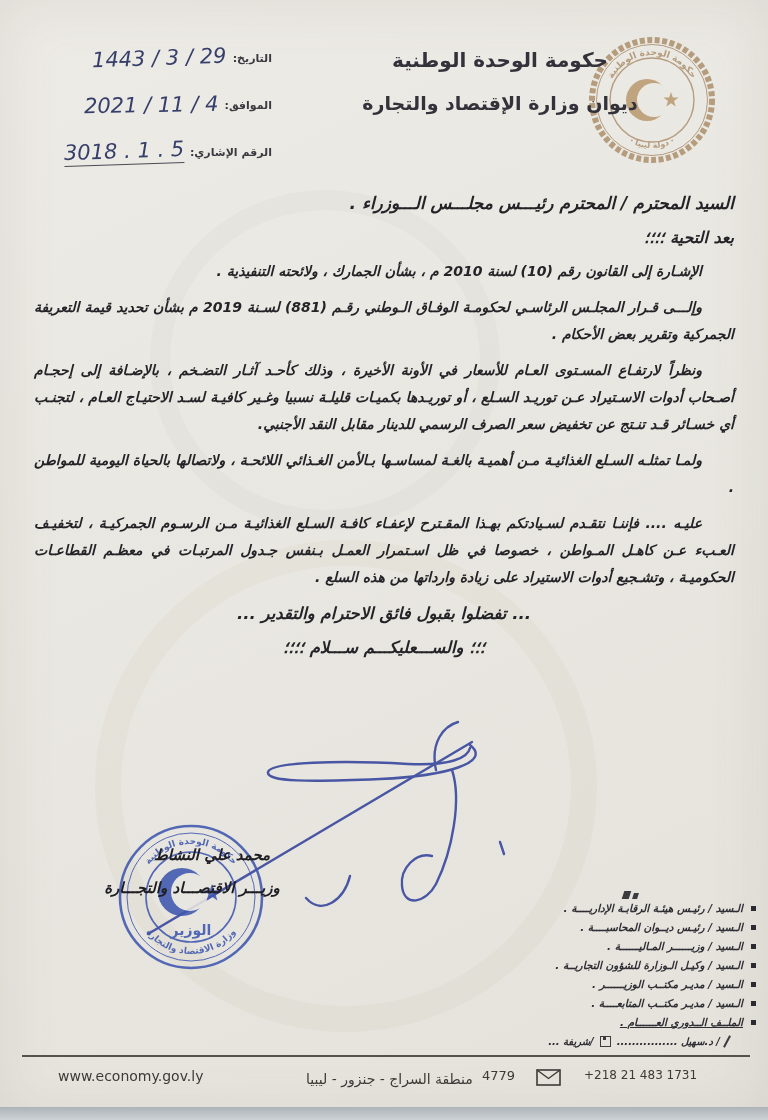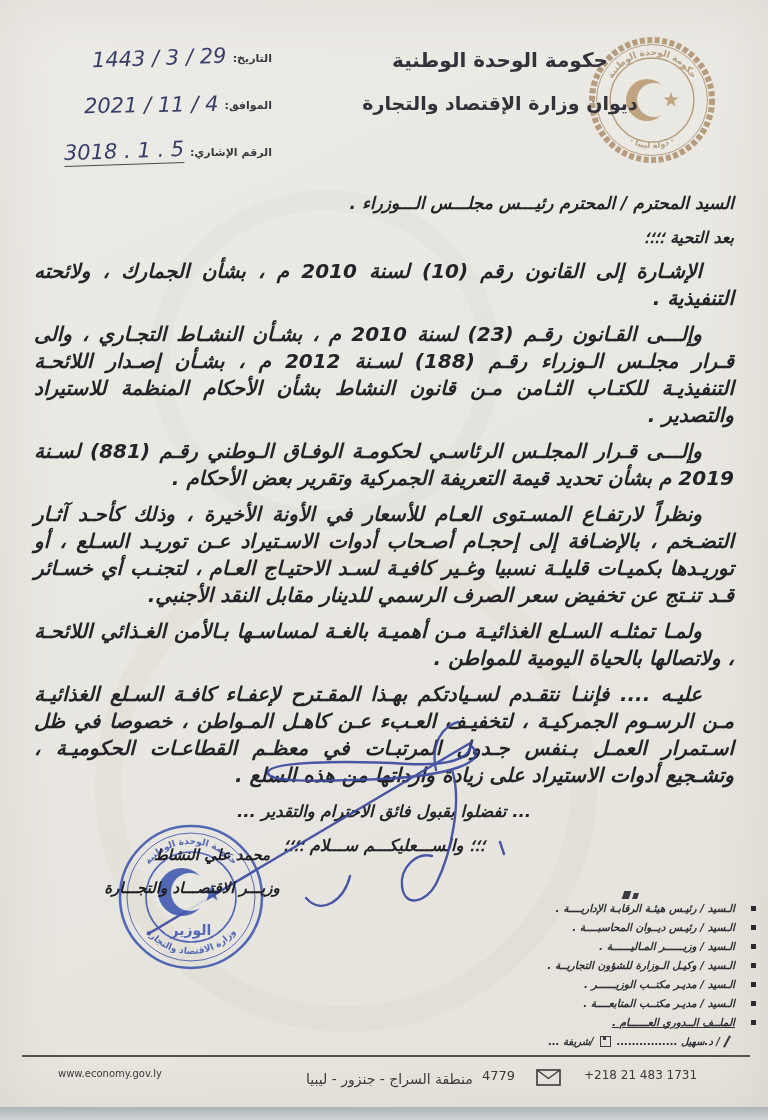--- a/index.html
+++ b/index.html
@@ -25,51 +25,51 @@
   .ref-value{font-size:21px;color:#363e6a;direction:ltr;font-style:italic;
              transform:rotate(-2deg);white-space:nowrap;}
   .ref-row:nth-child(2) .ref-value{transform:rotate(-1deg);}
   .ref-underline{border-bottom:1.6px solid #4a4a55;padding-bottom:1px;}
 
   
   .letter{position:absolute;top:193px;right:34px;left:34px;direction:rtl;
           font-weight:700;font-style:italic;color:#242428;}
   .salutation{font-size:17px;margin-bottom:15px;}
   .greeting{font-size:16px;margin-bottom:11px;}
-  .para{font-size:20px;line-height:27px;text-align:justify;margin:0 0 9px;text-indent:32px;}
+  .para{font-size:14px;line-height:27px;text-align:justify;margin:0 0 9px;text-indent:32px;}
   .closing{text-align:center;font-size:16.5px;margin-top:13px;}
   .salam{text-align:center;font-size:16.5px;margin-top:15px;}
 
   
   .sig-overlay{position:absolute;left:0;top:0;width:768px;height:1120px;pointer-events:none;}
   .stamp{position:absolute;left:116px;top:822px;width:150px;height:150px;opacity:.88;}
   .sig-name{position:absolute;left:122px;top:846px;width:180px;text-align:center;
             font-size:15px;font-weight:700;font-style:italic;color:#1d1d22;direction:rtl;white-space:nowrap;}
   .sig-title{position:absolute;left:64px;top:879px;width:256px;text-align:center;
              font-size:15px;font-weight:700;font-style:italic;color:#1d1d22;direction:rtl;white-space:nowrap;}
 
   
   .cc{position:absolute;right:12px;top:891px;width:300px;direction:rtl;
       font-size:10.5px;font-weight:700;font-style:italic;color:#2e2e34;}
   .cc-mark{display:flex;gap:3px;margin-right:118px;margin-bottom:3px;}
   .cc-mark span{display:block;width:7px;height:8px;background:#3b3b40;transform:skewX(-18deg);}
   .cc-mark span:first-child{width:5px;height:6px;margin-top:2px;}
   .cc ul{list-style:none;margin:0;padding:0;}
-  .cc li{display:flex;align-items:center;gap:16px;margin-bottom:7px;white-space:nowrap;}
+  .cc li{display:flex;align-items:center;gap:8px;margin-bottom:7px;white-space:nowrap;}
   .cc .bullet{flex:0 0 auto;width:5px;height:5px;background:#2a2a2f;}
   .cc li:nth-child(7){text-decoration:underline;}
   .routing{display:flex;align-items:center;gap:6px;margin-top:3px;margin-right:28px;font-size:10px;white-space:nowrap;}
   .slash-mark{width:2px;height:13px;background:#3b3b40;transform:rotate(28deg);}
   .disk{width:9px;height:9px;border:1.3px solid #3b3b40;position:relative;}
   .disk:before{content:"";position:absolute;left:2px;top:0;width:3px;height:3px;background:#3b3b40;}
 
   
   .footer-rule{position:absolute;top:1055px;left:22px;right:18px;border-top:2px solid #55524d;}
   .footer-item{position:absolute;top:1068px;font-weight:400;color:#3c3a37;}
-  .f-web{left:58px;font-size:10px;}
+  .f-web{left:58px;font-size:14px;}
   .f-addr{left:306px;top:1071px;font-size:14px;direction:rtl;}
   .f-pob{left:482px;font-size:13px;}
   .f-mail{left:536px;top:1069px;}
   .f-phone{left:584px;font-size:12px;}
 
   .photo-bottom{position:absolute;left:0;right:0;bottom:0;height:13px;
                 background:linear-gradient(#aeb3b9,#cdd2d6);}
 </style>
 </head>
 <body>
@@ -119,21 +119,20 @@
     <div class="ref-row">
       <span class="ref-label">الرقم الإشاري:</span>
       <span class="ref-value ref-underline">3018 . 1 . 5</span>
     </div>
   </div>
 
   <main class="letter">
     <div class="salutation">السيد المحترم / المحترم رئيـــس مجلـــس الـــوزراء .</div>
     <div class="greeting">بعد التحية ؛؛؛؛</div>
     <p class="para">الإشـارة إلى القانون رقم (10) لسنة 2010 م ، بشأن الجمارك ، ولائحته التنفيذية .</p>
-    <p class="para">وإلـــى القـانون رقـم (23) لسنة 2010 م ، بشـأن النشـاط التجـاري ، والى قـرار مجلـس الـوزراء رقـم (188) لسـنة 2012 م ، بشـأن إصـدار اللائحـة التنفيذيـة للكتـاب الثـامن مـن قانون النشاط بشأن الأحكام المنظمة للاستيراد والتصدير .</p>
     <p class="para">وإلـــى قـرار المجلـس الرئاسـي لحكومـة الوفـاق الـوطني رقـم (881) لسـنة 2019 م بشأن تحديد قيمة التعريفة الجمركية وتقرير بعض الأحكام .</p>
     <p class="para">ونظراً لارتفـاع المسـتوى العـام للأسعار في الأونة الأخيرة ، وذلك كأحـد آثـار التضـخم ، بالإضـافة إلى إحجـام أصـحاب أدوات الاسـتيراد عـن توريـد السـلع ، أو توريـدها بكميـات قليلـة نسبيا وغـير كافيـة لسـد الاحتيـاج العـام ، لتجنـب أي خسـائر قـد تنـتج عن تخفيض سعر الصرف الرسمي للدينار مقابل النقد الأجنبي.</p>
     <p class="para">ولمـا تمثلـه السـلع الغذائيـة مـن أهميـة بالغـة لمساسـها بـالأمن الغـذائي اللائحـة ، ولاتصالها بالحياة اليومية للمواطن .</p>
     <p class="para">عليـه .... فإننـا نتقـدم لسـيادتكم بهـذا المقـترح لإعفـاء كافـة السـلع الغذائيـة مـن الرسـوم الجمركيـة ، لتخفيـف العـبء عـن كاهـل المـواطن ، خصوصا في ظل اسـتمرار العمـل بـنفس جـدول المرتبـات في معظـم القطاعـات الحكوميـة ، وتشـجيع أدوات الاستيراد على زيادة وارداتها من هذه السلع .</p>
     <div class="closing">... تفضلوا بقبول فائق الاحترام والتقدير ...</div>
     <div class="salam">؛؛؛ والســـعليكـــم ســـلام ؛؛؛؛</div>
   </main>
 
   <svg class="sig-overlay" viewBox="0 0 768 1120">
     <g fill="none" stroke="#3c4a9f" stroke-width="2.4" stroke-linecap="round" opacity="

